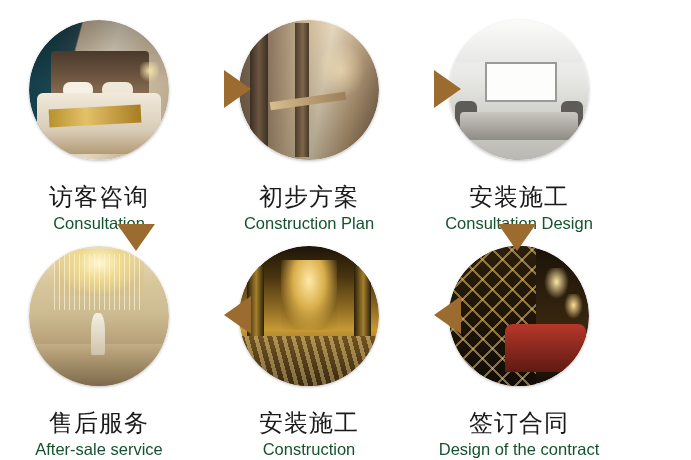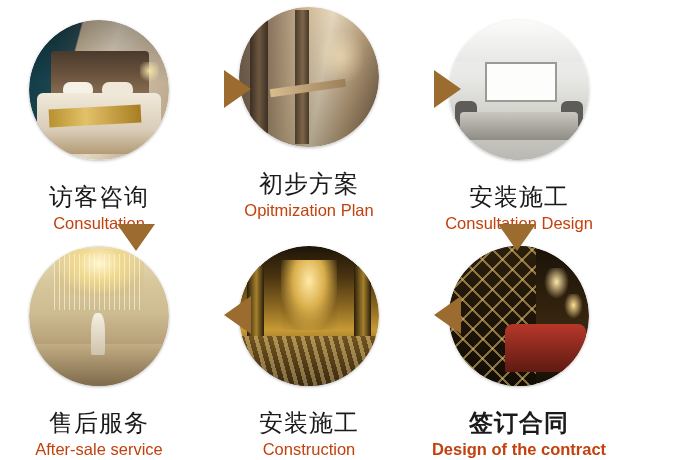--- a/index.html
+++ b/index.html
@@ -44,21 +44,21 @@
   }
   .label-cn {
     font-size: 24px;
     color: #1a1a1a;
     letter-spacing: 1px;
     line-height: 1.18;
     white-space: nowrap;
   }
   .label-en {
     font-size: 16.5px;
-    color: #c2410c;
+    color: #14532d;
     line-height: 1.3;
     margin-top: 2px;
     white-space: nowrap;
   }
 
   
   .arrow {
     position: absolute;
     width: 0;
     height: 0;
@@ -258,33 +258,33 @@
         <div class="runner"></div>
         <div class="lamp"></div>
       </div>
     </div>
     <div class="labels">
       <div class="label-cn">访客咨询</div>
       <div class="label-en">Consultation</div>
     </div>
   </div>
 
-  <div class="step" style="left:209px; top:7px;">
+  <div class="step" style="left:209px; top:20px;">
     <div class="circle">
       <div class="photo ph-plan">
         <div class="glow"></div>
         <div class="col"></div>
         <div class="col2"></div>
         <div class="rail"></div>
         <div class="floor"></div>
       </div>
     </div>
     <div class="labels">
       <div class="label-cn">初步方案</div>
-      <div class="label-en">Opitmization Plan</div>
+      <div class="label-en">Construction Plan</div>
     </div>
   </div>
 
   <div class="step" style="left:419px; top:20px;">
     <div class="circle">
       <div class="photo ph-white">
         <div class="ceil"></div>
         <div class="screen"></div>
         <div class="chairL"></div>
         <div class="chairR"></div>
@@ -320,21 +320,21 @@
         <div class="colR"></div>
         <div class="carpet"></div>
       </div>
     </div>
     <div class="labels">
       <div class="label-cn">安装施工</div>
       <div class="label-en">Construction</div>
     </div>
   </div>
 
-  <div class="step" style="left:419px; top:246px;font-weight:bold;">
+  <div class="step" style="left:419px; top:246px;">
     <div class="circle">
       <div class="photo ph-dark">
         <div class="wall"></div>
         <div class="lampA"></div>
         <div class="lampB"></div>
         <div class="seat"></div>
       </div>
     </div>
     <div class="labels">
       <div class="label-cn">签订合同</div>

